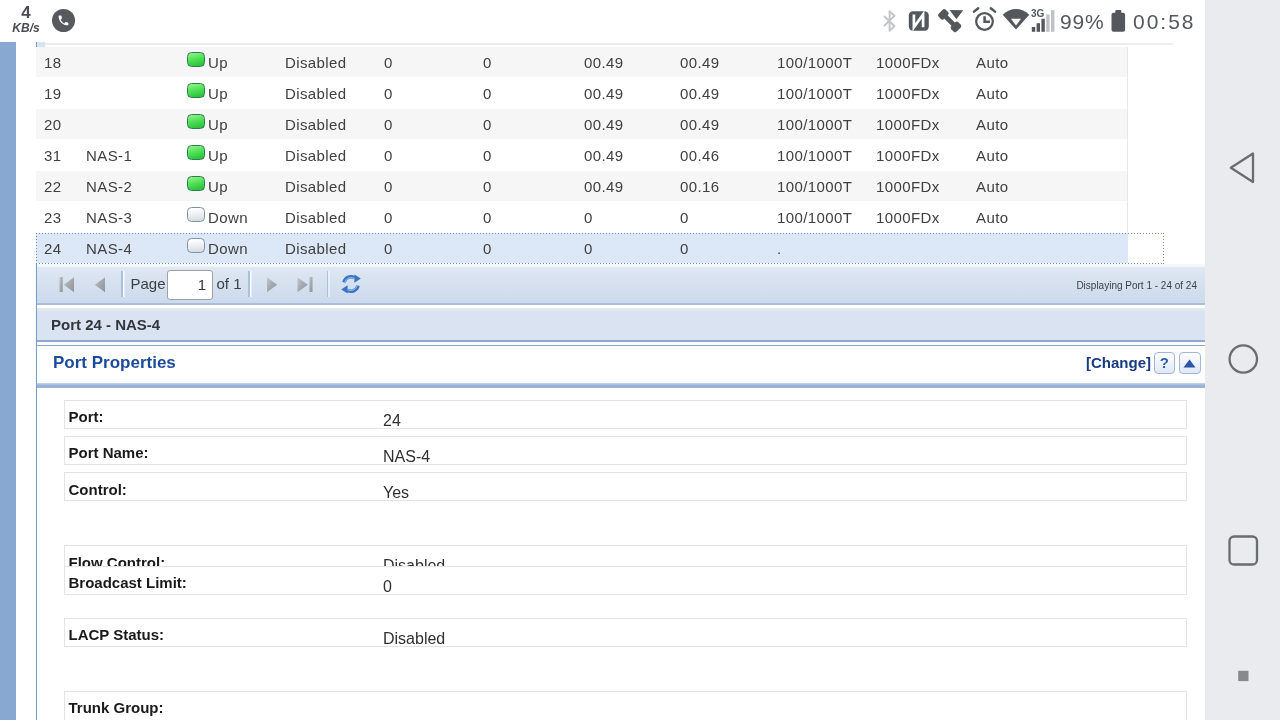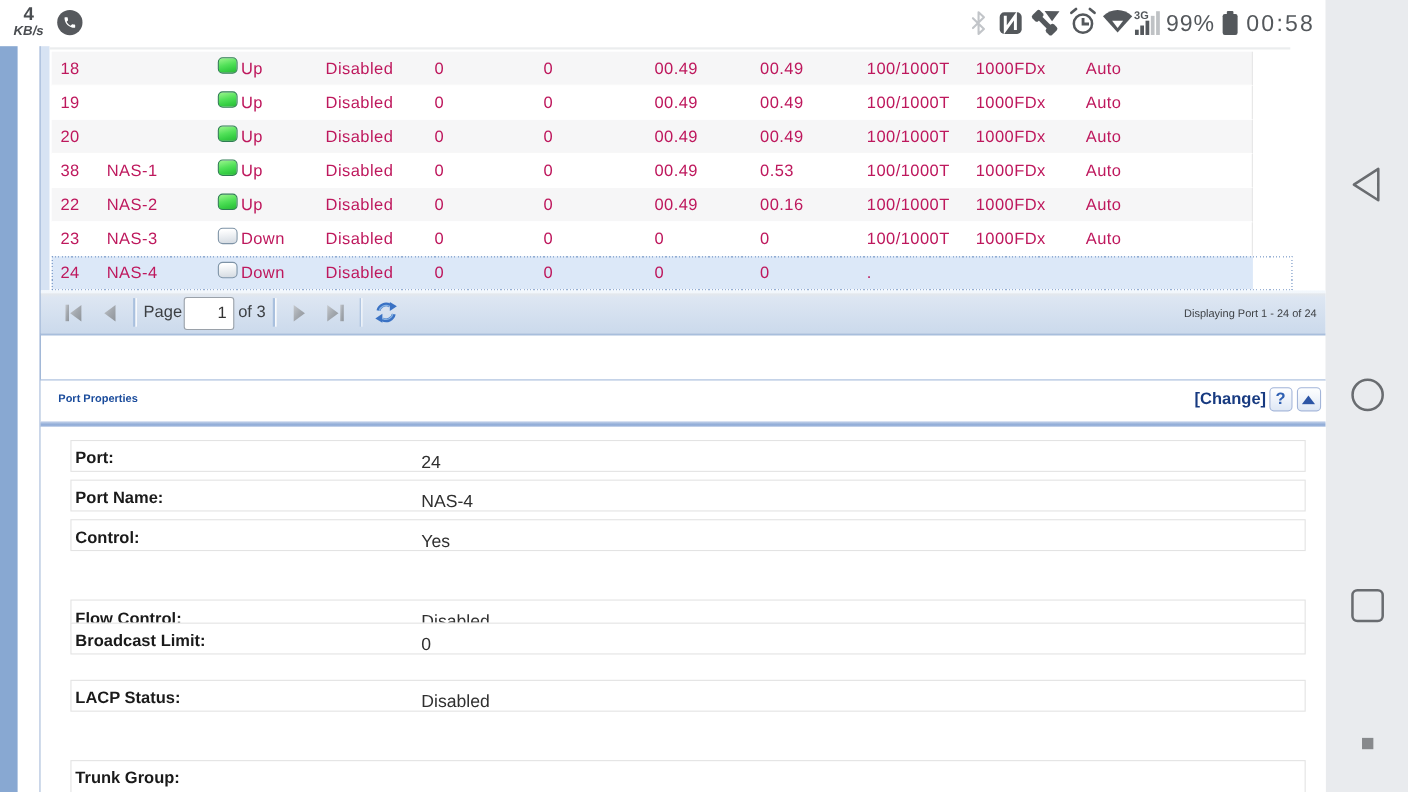--- a/index.html
+++ b/index.html
@@ -17,21 +17,21 @@
 
 #navbar{left:1205px;top:0;width:75px;height:720px;background:#e9ebee;}
 
 
 #bluestrip{left:0;top:42px;width:16px;height:678px;background:#88a8d2;}
 #outerborder{left:35.5px;top:42px;width:1.5px;height:678px;background:#7b9ac7;}
 #padstrip{left:37px;top:42px;width:8px;height:222px;background:#d7e3f3;}
 #hdrsliver{left:45px;top:42.5px;width:1128px;height:2px;background:#ebedee;}
 
 
-.grow{position:absolute;left:47px;width:1092px;height:31px;border-bottom:1.5px solid #fff;border-right:1px solid #e6e6e6;font-size:15px;color:#be185d;}
+.grow{position:absolute;left:36px;width:1092px;height:31px;border-bottom:1.5px solid #fff;border-right:1px solid #e6e6e6;font-size:15px;color:#404040;}
 .g1{background:#f6f6f7;}
 .g2{background:#ffffff;text-align:center;}
 .gsel{background:#dce8f8;border-right:none;}
 .dot-h{position:absolute;left:0;width:1128px;height:1px;background:repeating-linear-gradient(90deg,#6e90c2 0 1px,rgba(0,0,0,0) 1px 3px);}
 .dot-v{position:absolute;top:0;width:1px;height:31px;background:repeating-linear-gradient(#6e90c2 0 1px,rgba(0,0,0,0) 1px 3px);}
 .gc{position:absolute;top:0;height:31px;line-height:32px;white-space:nowrap;letter-spacing:0.4px;}
 .x0{left:8px}.x1{left:50px}.x2{left:172px}.x3{left:249px}.x4{left:348px}
 .x5{left:447px}.x6{left:548px}.x7{left:644px}.x8{left:741px}.x9{left:840px}.x10{left:940px}
 .ic{position:absolute;left:151px;top:5.5px;width:18px;height:15px;border-radius:4.5px;}
 .icup{border:1.8px solid #2e7d52;background:linear-gradient(165deg,#93f388 5%,#52e159 45%,#35ce43 75%,#2fb53c);}
@@ -45,21 +45,21 @@
 #pginput{position:absolute;left:130px;top:5.5px;width:45.5px;height:30.5px;background:#fff;border:1px solid #9aa1a9;border-radius:3px;font-size:15px;color:#333;text-align:right;line-height:28px;padding-right:5.5px;}
 #displaying{position:absolute;right:8px;top:0;height:43px;line-height:43px;font-size:10px;color:#3c3f43;}
 
 
 #p24bar{left:37px;top:307.5px;width:1168px;height:34px;background:#d9e3f2;border-top:3px solid #e5e8eb;border-bottom:2.5px solid #93a8d3;}
 #p24bar span{position:absolute;left:14px;top:0;line-height:27px;font-size:15px;font-weight:bold;color:#33373b;}
 
 
 #pppanel{left:37px;top:345px;width:1168px;height:375px;background:#fff;border-top:1.5px solid #8ca8d1;}
 #pphead{position:absolute;left:0;top:0;width:1168px;height:37.5px;background:#fff;}
-#pphead .title{position:absolute;left:16px;top:0;line-height:33px;font-size:10px;font-weight:bold;color:#1b4c9c;}
+#pphead .title{position:absolute;left:16px;top:0;line-height:33px;font-size:17px;font-weight:bold;color:#1b4c9c;}
 #ppstrip{position:absolute;left:0;top:36.5px;width:1168px;height:5px;background:linear-gradient(#c9d6ec,#93aed8 55%,#9fb6dd);}
 #ppbody{position:absolute;left:0;top:41.5px;width:1168px;height:333.5px;background:#fff;}
 #ppbl{position:absolute;left:7px;top:41.5px;width:1.5px;height:333.5px;background:#b7cce9;}
 #ppbr{position:absolute;left:1163px;top:41.5px;width:1.5px;height:333.5px;background:#b7cce9;}
 #change{position:absolute;right:54px;top:0;line-height:33px;font-size:15px;font-weight:bold;color:#173a80;}
 .hbtn{position:absolute;top:6px;width:21.5px;height:22px;border:1.5px solid #a3b5d9;border-radius:4px;background:linear-gradient(#feffff,#dfe8f5);}
 #qbtn{right:30px;text-align:center;font-size:15px;font-weight:bold;color:#3061b3;line-height:19.5px;}
 #cbtn{right:4.5px;}
 #cbtn svg{position:absolute;left:3.2px;top:5.5px;}
 
@@ -167,29 +167,29 @@
     <span class="gc x3">Disabled</span>
       <span class="gc x4">0</span>
       <span class="gc x5">0</span>
     <span class="gc x6">00.49</span>
       <span class="gc x7">00.49</span>
       <span class="gc x8">100/1000T</span>
     <span class="gc x9">1000FDx</span>
       <span class="gc x10">Auto</span>
   </div>
   <div class="grow g2" style="top:139.5px">
-    <span class="gc x0">38</span>
+    <span class="gc x0">31</span>
       <span class="gc x1">NAS-1</span>
       <span class="ic icup"></span>
       <span class="gc x2">Up</span>
     <span class="gc x3">Disabled</span>
       <span class="gc x4">0</span>
       <span class="gc x5">0</span>
     <span class="gc x6">00.49</span>
-      <span class="gc x7">0.53</span>
+      <span class="gc x7">00.46</span>
       <span class="gc x8">100/1000T</span>
     <span class="gc x9">1000FDx</span>
       <span class="gc x10">Auto</span>
   </div>
   <div class="grow g1" style="top:170.5px">
     <span class="gc x0">22</span>
       <span class="gc x1">NAS-2</span>
       <span class="ic icup"></span>
       <span class="gc x2">Up</span>
     <span class="gc x3">Disabled</span>
@@ -255,25 +255,28 @@
         <polygon points="-3.4,9.4 -9.8,5.6 -3.4,1.2" fill="#3a72c4"></polygon>
         <path d="M -6.2 -1.4 A 6.3 6.3 0 0 1 2.9 -5.6" stroke="#88b4e4" stroke-width="1.2" fill="none"></path>
         <path d="M 6.2 1.4 A 6.3 6.3 0 0 1 -2.9 5.6" stroke="#88b4e4" stroke-width="1.2" fill="none"></path>
       </g>
     </svg>
     <div class="sep" style="left:84px"></div>
     <div class="sep" style="left:211px"></div>
     <div class="sep" style="left:289.5px"></div>
     <div class="ptxt" style="left:93.5px">Page</div>
     <div id="pginput">1</div>
-    <div class="ptxt" style="left:179.5px">of 3</div>
+    <div class="ptxt" style="left:179.5px">of 1</div>
     <div id="displaying">Displaying Port 1 - 24 of 24</div>
   </div>
   <div id="ptborder" class="abs"></div>
 
+  <div id="p24bar" class="abs">
+      <span>Port 24 - NAS-4</span>
+    </div>
 
   <div id="pppanel" class="abs">
     <div id="pphead">
       <span class="title">Port Properties</span>
       <span id="change">[Change]</span>
       <div class="hbtn" id="qbtn">?</div>
       <div class="hbtn" id="cbtn">
           <svg width="13" height="9" viewBox="0 0 13 9">
             <path d="M6.5 0.5 L12.5 8.5 L0.5 8.5 Z" fill="#2c55a5"></path>
           </svg>

